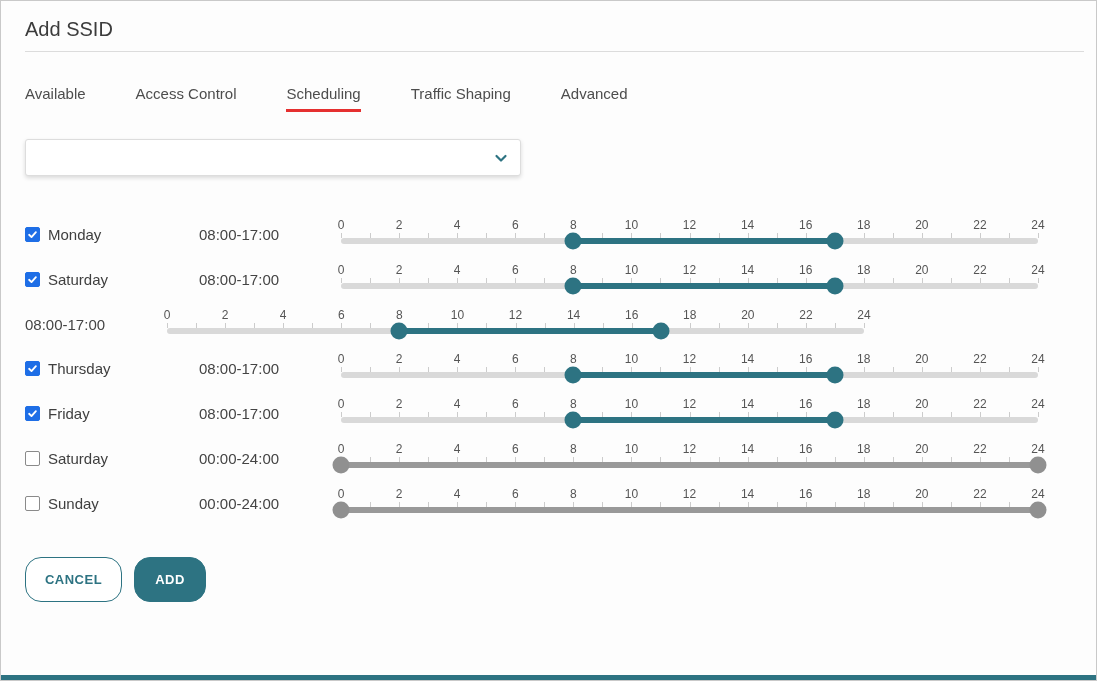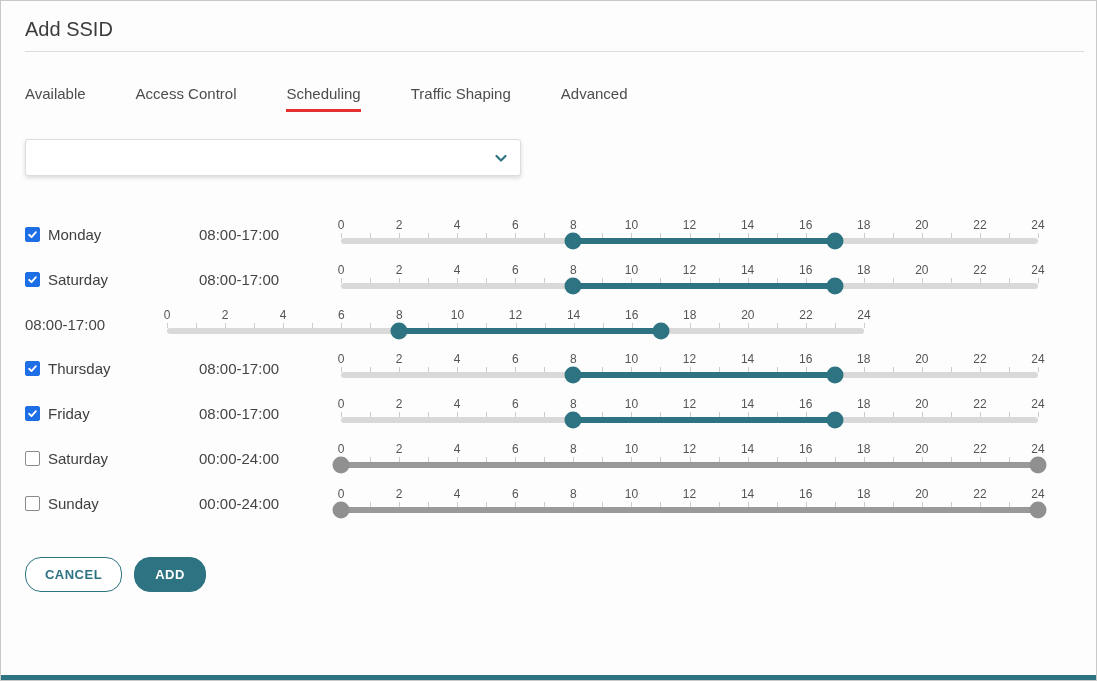--- a/index.html
+++ b/index.html
@@ -43,21 +43,21 @@
   .ruler i{position:absolute;top:1px;width:1px;height:5px;background:#ccc;}
   .track{position:relative;height:6px;background:#d9d9d9;border-radius:3px;}
   .fill{position:absolute;top:0;height:6px;background:#2d7382;}
   .track.off .fill{background:#999;}
   .handle{
     position:absolute;top:50%;width:17px;height:17px;border-radius:50%;
     background:#2d7382;transform:translate(-50%,-50%);cursor:pointer;
   }
   .track.off .handle{background:#909090;}
   .footer{display:flex;gap:12px;margin:30px 0 0 24px;}
-  .btn{height:35px;border-radius:16px;font-size:13px;font-weight:bold;letter-spacing:.5px;
+  .btn{height:45px;border-radius:16px;font-size:13px;font-weight:bold;letter-spacing:.5px;
     display:flex;align-items:center;justify-content:center;cursor:pointer;}
   .btn-cancel{width:97px;background:#fff;border:1px solid #2d7382;color:#2d7382;}
   .btn-add{width:72px;background:#2d7382;border:1px solid #2d7382;color:#fff;}
   .bottom-bar{position:absolute;left:0;right:0;bottom:0;height:5px;background:#2d7382;}
 </style>
 </head>
 <body>
 
 <div class="frame">
   <div class="page-title">Add SSID</div>

